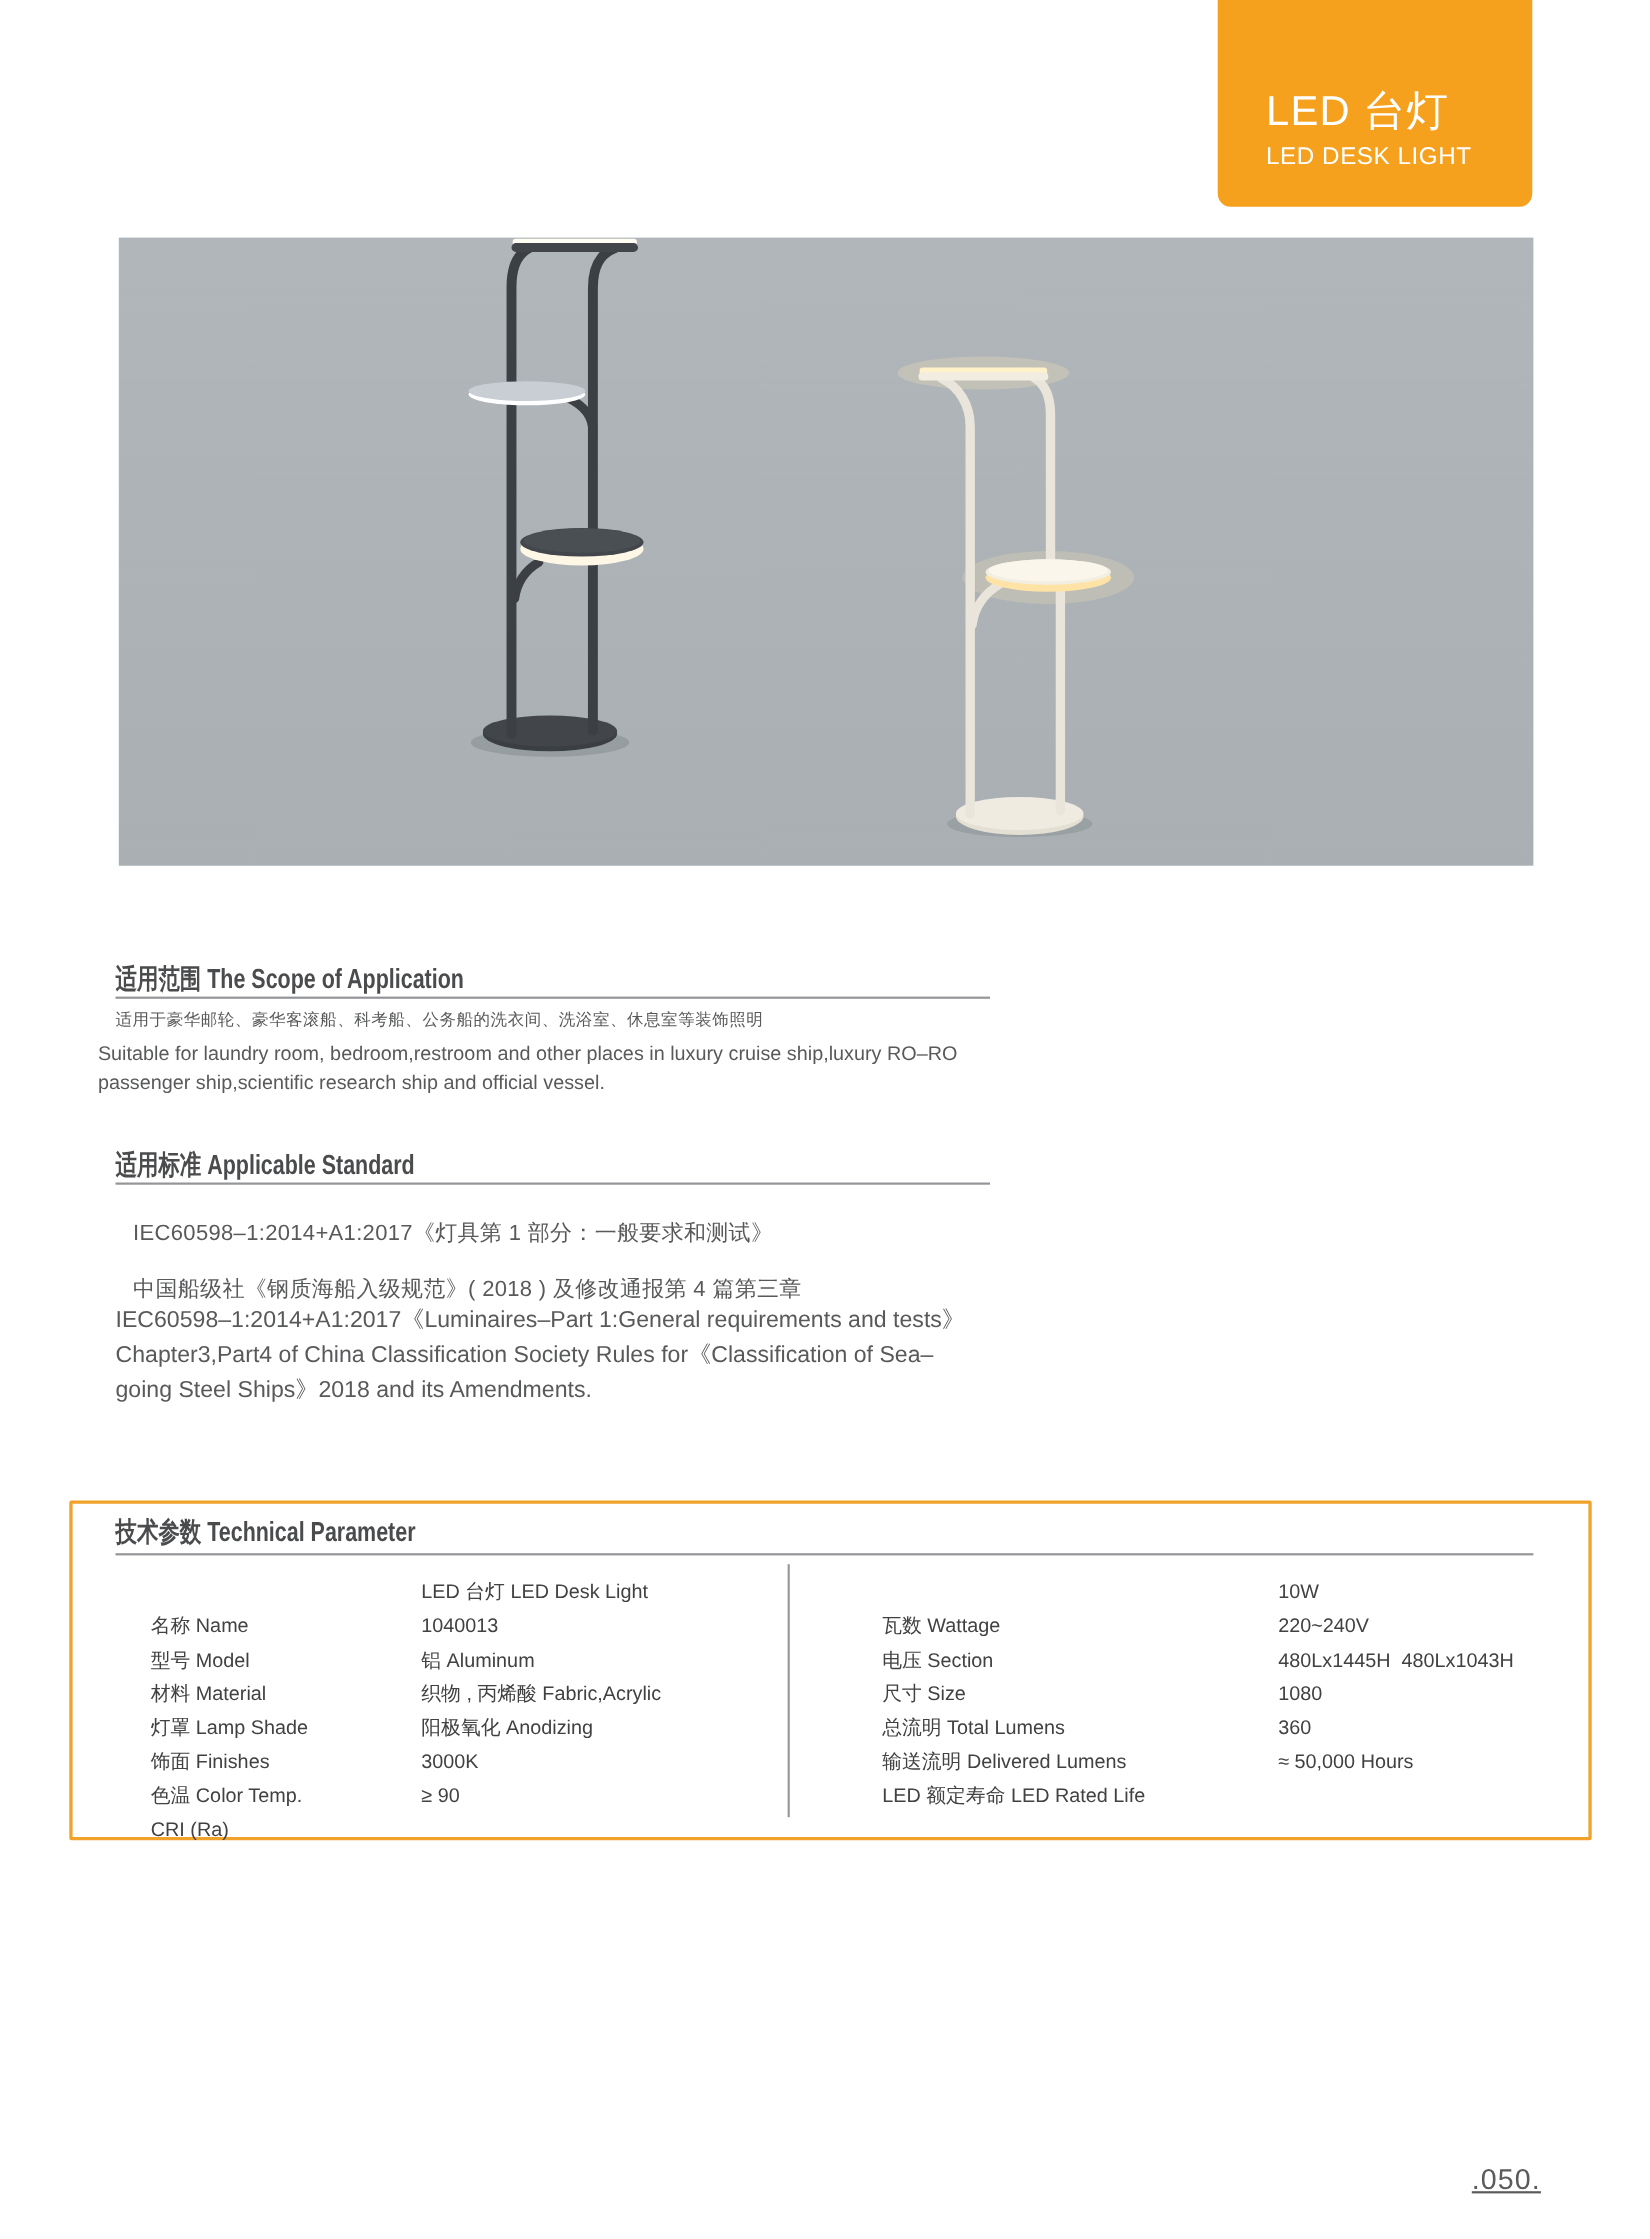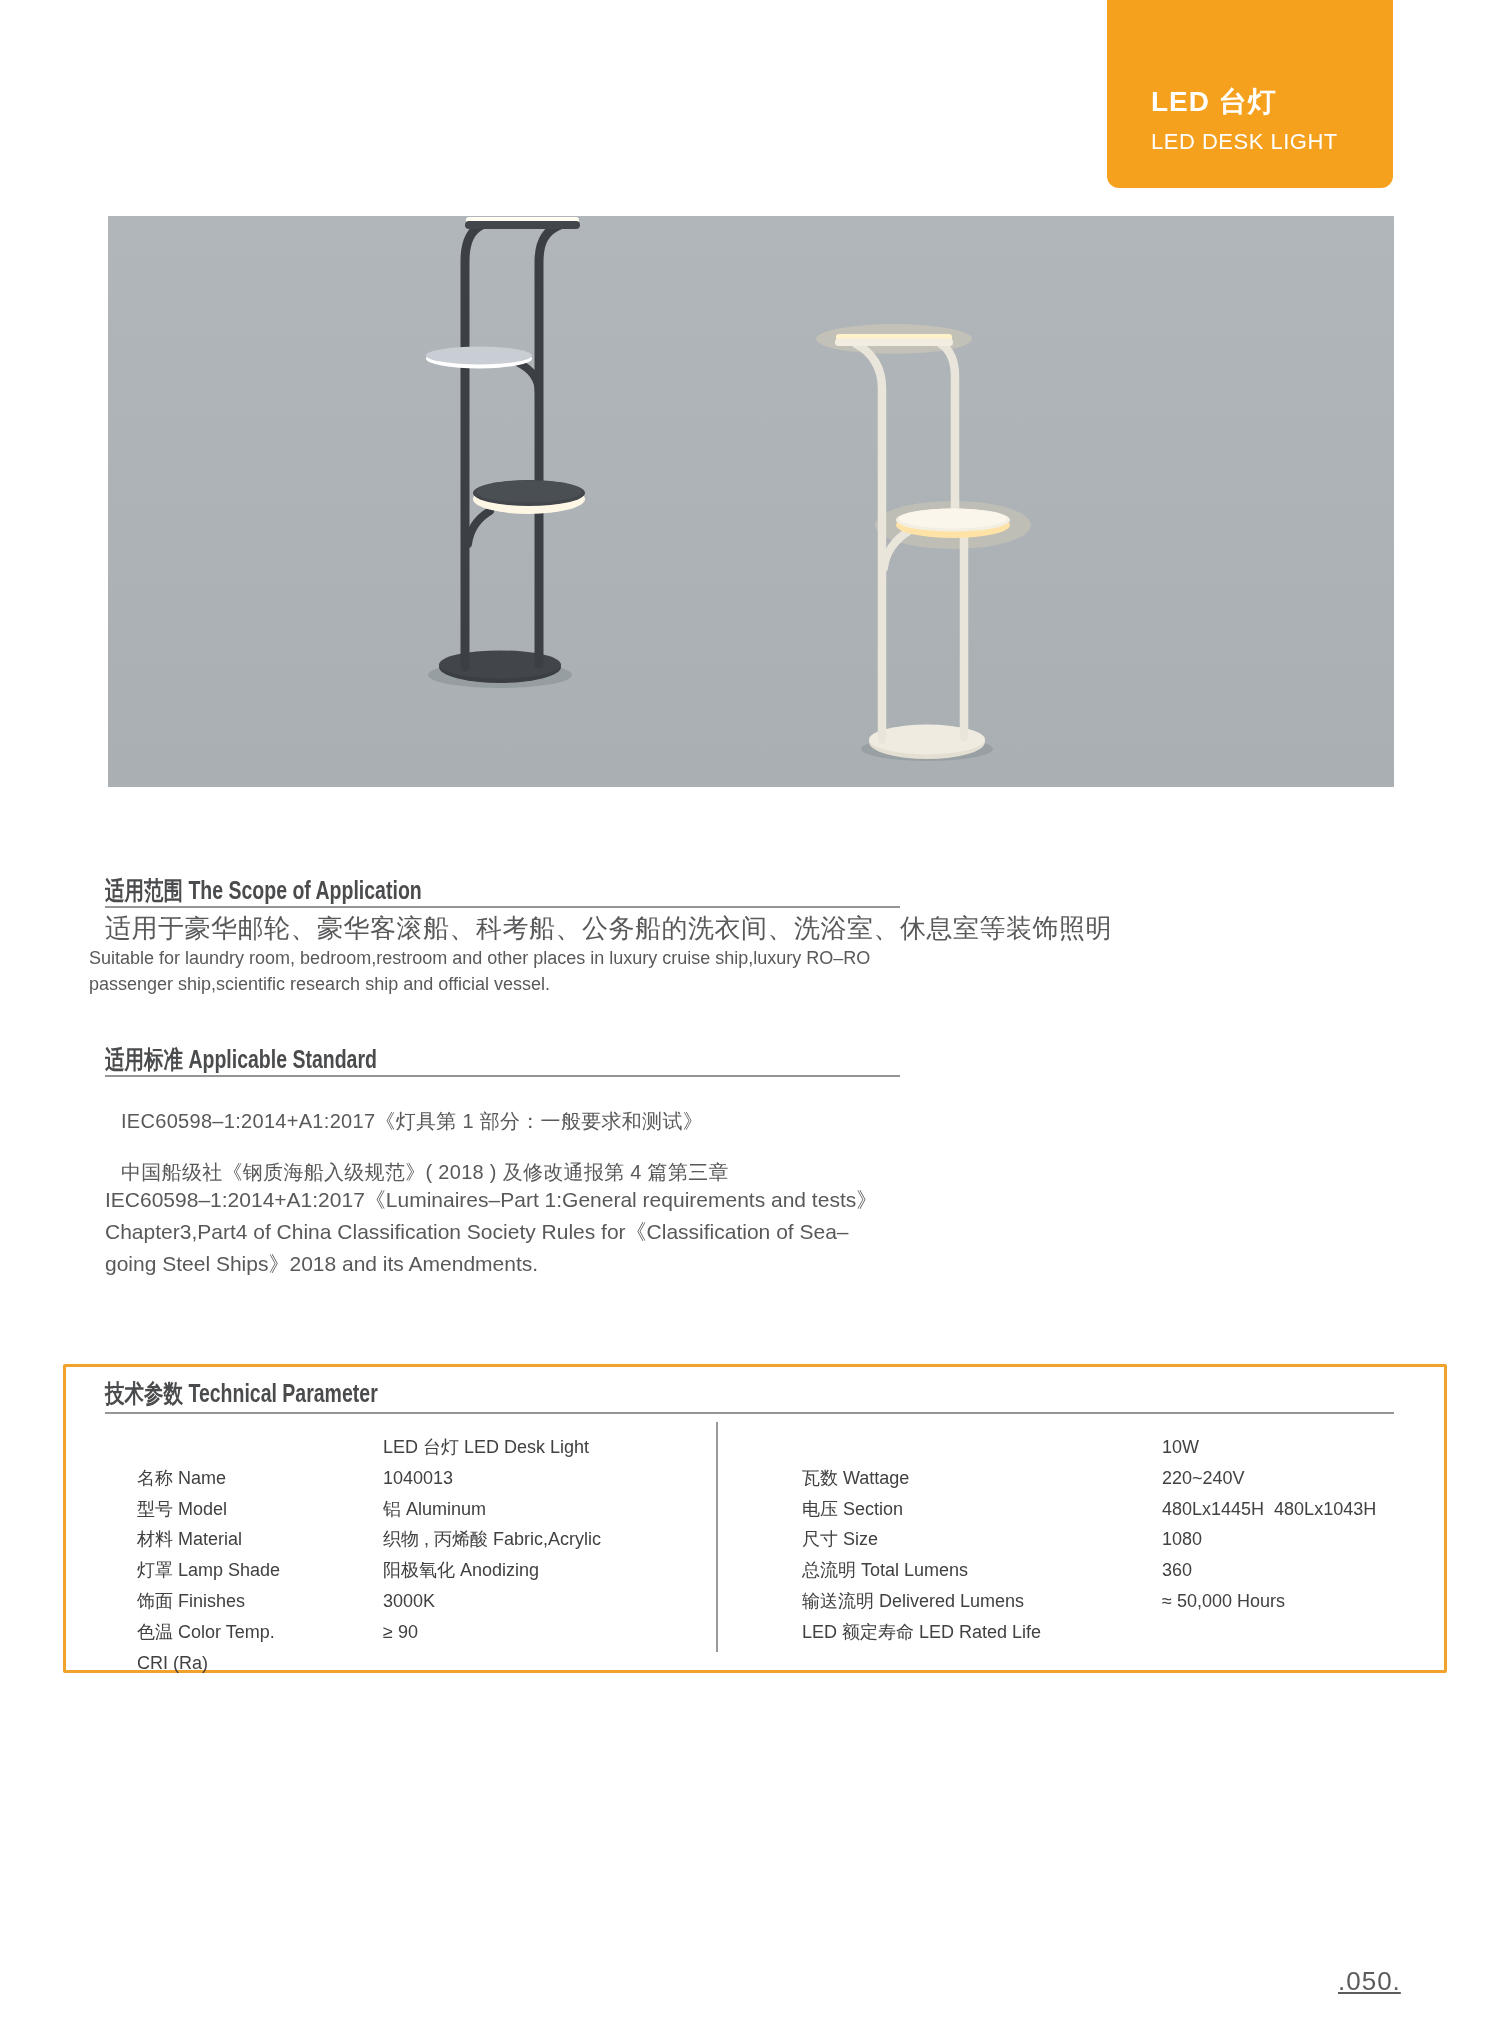--- a/index.html
+++ b/index.html
@@ -6,35 +6,35 @@
   .page{
     position:relative;width:1500px;height:2035px;background:#ffffff;overflow:hidden;
     font-family:"Liberation Sans","DejaVu Sans",sans-serif;color:#58595B;
   }
   
   .header-badge{
     position:absolute;left:1107px;top:0;width:286px;height:188px;
     background:#F5A11E;border-radius:0 0 12px 12px;box-sizing:border-box;
     padding:84px 0 0 44px;color:#ffffff;
   }
-  .badge-title-cn{font-size:28px;font-weight:700;letter-spacing:1px;line-height:36px;}
+  .badge-title-cn{font-size:38px;font-weight:400;letter-spacing:1px;line-height:36px;}
   .badge-title-en{font-size:22px;font-weight:400;letter-spacing:0.5px;margin-top:9px;}
   
   .photo{
     position:absolute;left:108px;top:216px;width:1286px;height:571px;
     background:linear-gradient(180deg,#B0B6B9 0%,#A9AFB3 100%);
   }
   .photo svg{display:block;}
   
   .section-heading{
     position:absolute;font-weight:700;font-size:25px;color:#4A4B4D;
     transform:scaleX(0.78);transform-origin:left center;white-space:nowrap;line-height:28px;
   }
   .rule{position:absolute;height:2px;background:#939598;}
-  .body-cn{position:absolute;font-size:26px;letter-spacing:0.5px;color:#58595B;line-height:26px;white-space:nowrap;}
+  .body-cn{position:absolute;font-size:15px;letter-spacing:0.5px;color:#58595B;line-height:26px;white-space:nowrap;}
   .body-en{position:absolute;font-size:18px;color:#58595B;line-height:25.5px;}
   .std-cn{position:absolute;left:105px;width:820px;font-size:20px;letter-spacing:0.3px;color:#58595B;line-height:34.5px;}
   .std-cn p{margin:16px;white-space:nowrap;}
   .std-en{position:absolute;left:105px;width:792px;font-size:21px;color:#58595B;line-height:32px;}
   .std-en p{margin:0;text-align:justify;}
   .std-en p:last-child{text-align:left;}
   
   .tech-box{
     position:absolute;left:63px;top:1364px;width:1384px;height:309px;
     border:3px solid #F0A22B;border-radius:2px;box-sizing:border-box;background:#ffffff;

